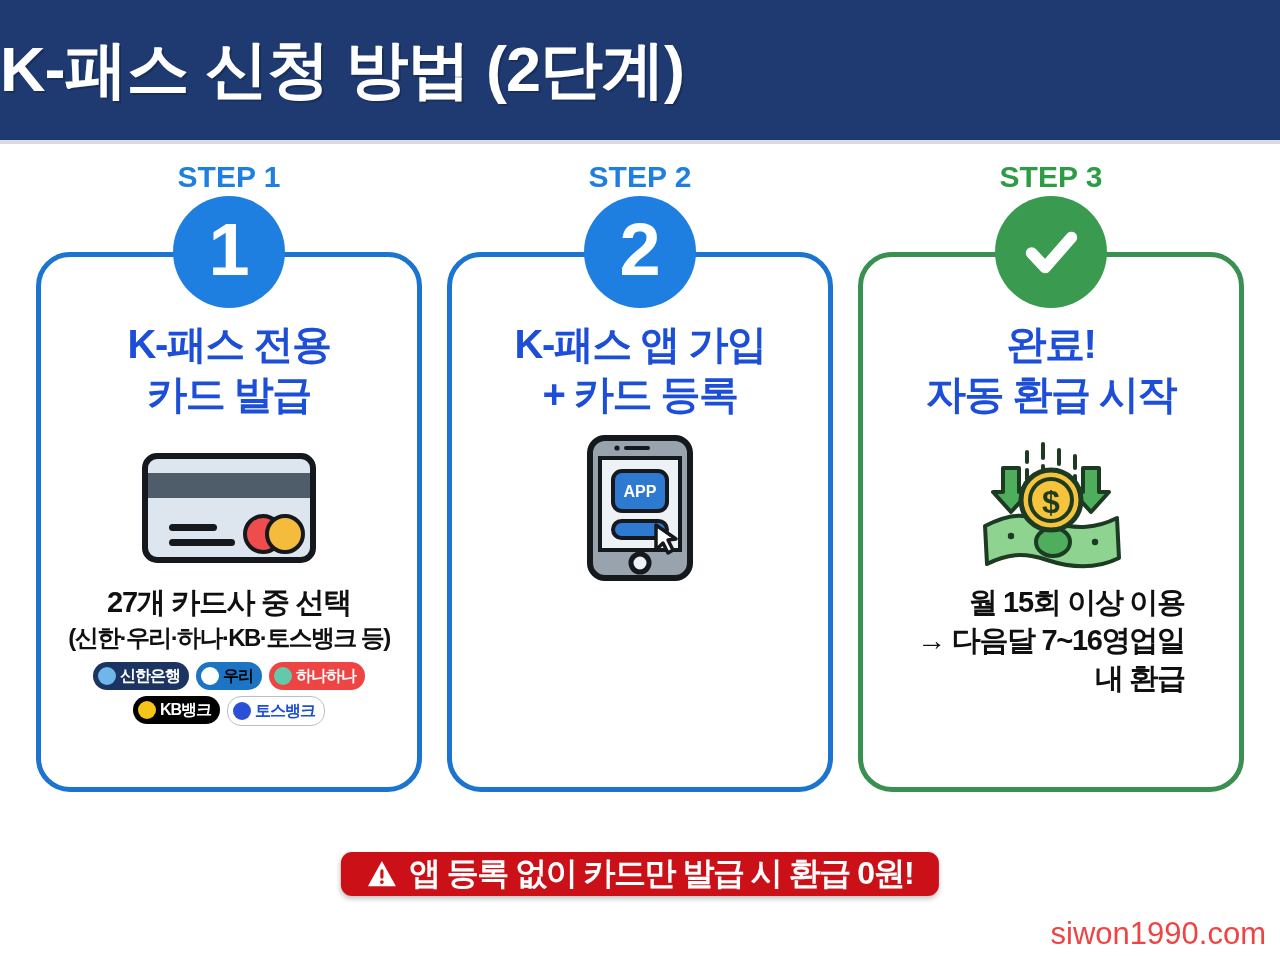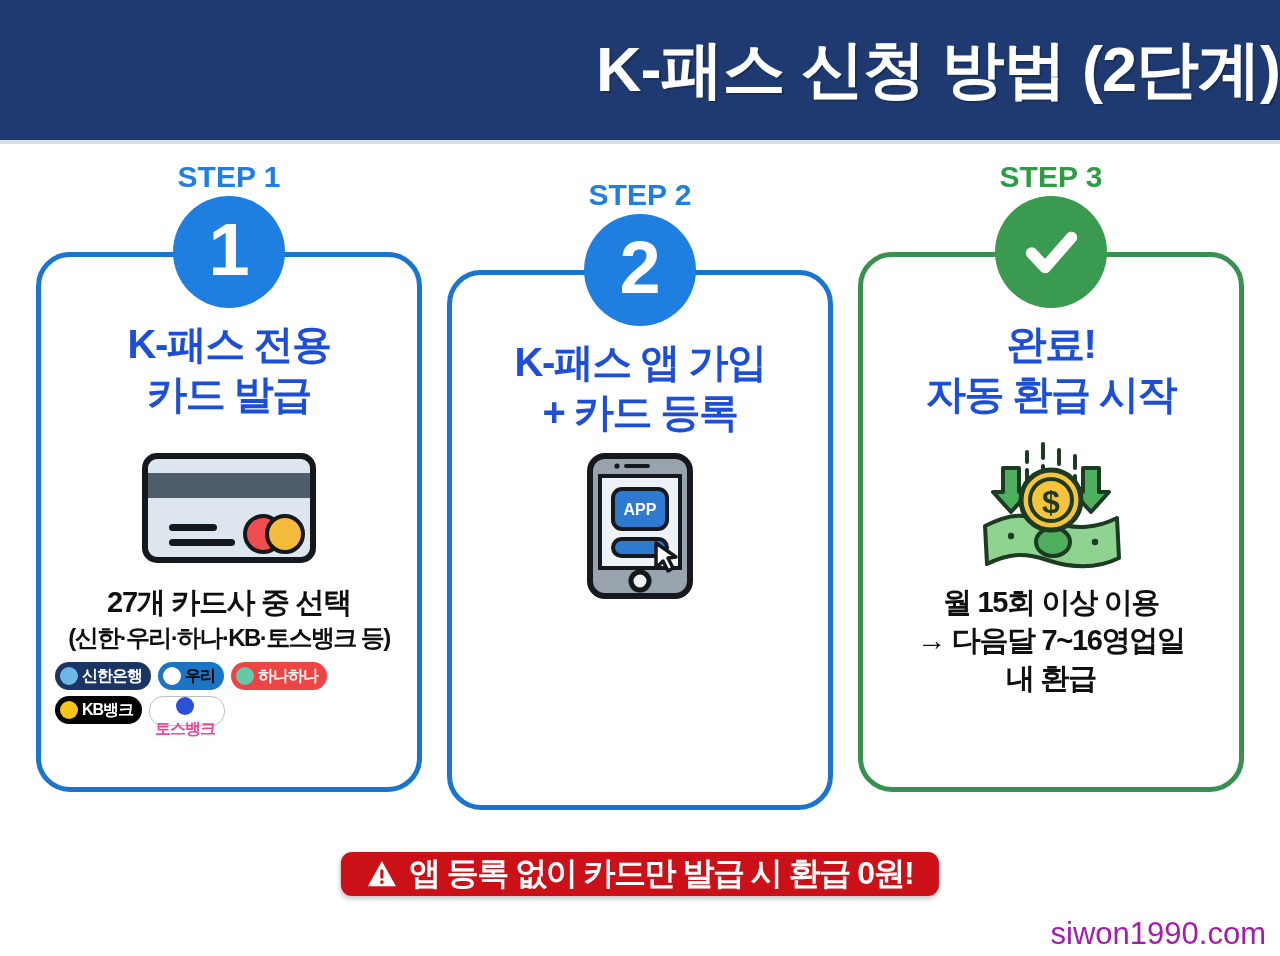--- a/index.html
+++ b/index.html
@@ -21,21 +21,21 @@
 
   
   #header-bar {
     position: absolute;
     left: 0; top: 0;
     width: 1280px;
     height: 140px;
     background: #1f3a70;
     display: flex;
     align-items: center;
-    justify-content: flex-end;
+    justify-content: flex-start;
   }
   #header-title {
     color: #ffffff;
     font-size: 63px;
     font-weight: bold;
     letter-spacing: -1px;
     text-shadow: 2px 2px 0 rgba(0,0,0,0.18);
     white-space: nowrap;
   }
   #header-underline {
@@ -46,21 +46,21 @@
     background: #d8dce4;
   }
 
   
   .step-col {
     position: absolute;
     top: 160px;
     width: 386px;
   }
   #col-1 { left: 36px; }
-  #col-2 { left: 447px; margin-top: 18px; }
+  #col-2 { left: 447px; }
   #col-3 { left: 858px; }
 
   .step-label {
     text-align: center;
     font-size: 30px;
     font-weight: bold;
     letter-spacing: 0px;
     line-height: 34px;
     height: 36px;
   }
@@ -128,21 +128,21 @@
   .icon-area {
     flex: 0 0 auto;
     height: 150px;
     margin-top: 14px;
     display: flex;
     align-items: center;
     justify-content: center;
   }
 
   .card-body {
-    text-align: center;
+    text-align: right;
     font-size: 29px;
     font-weight: bold;
     color: #101010;
     line-height: 38px;
     letter-spacing: -1.3px;
     white-space: pre-line;
   }
   .card-sub {
     text-align: center;
     font-size: 24px;
@@ -150,21 +150,21 @@
     color: #101010;
     letter-spacing: -1.6px;
     line-height: 30px;
     margin-top: 2px;
   }
 
   
   .bank-rows { margin-top: 9px; width: 100%; }
   .bank-row {
     display: flex;
-    justify-content: flex-start;
+    justify-content: center;
     gap: 7px;
     margin-bottom: 6px;
   }
   .bank-chip {
     display: flex;
     align-items: center;
     gap: 4px;
     height: 28px;
     padding: 0 9px 0 5px;
     border-radius: 14px;
@@ -203,21 +203,21 @@
     white-space: nowrap;
   }
   .warn-tri { display: block; width: 30px; height: 28px; }
 
   
   #watermark {
     position: absolute;
     right: 14px;
     top: 916px;
     font-size: 31px;
-    color: #a21caf;
+    color: #ef4444;
     letter-spacing: 0px;
     font-weight: normal;
   }
 </style>
 </head>
 <body>
 
 <div id="page">
 
   <div id="header-bar">
@@ -261,21 +261,21 @@
           <div class="bank-chip" style="background:#ef4444;color:#ffffff;">
             <span class="chip-dot" style="background:#63c9a8;"></span>
             <span>하나하나</span>
           </div>
         </div>
         <div class="bank-row">
           <div class="bank-chip" style="background:#000000;color:#ffffff;">
             <span class="chip-dot" style="background:#f5c518;"></span>
             <span>KB뱅크</span>
           </div>
-          <div class="bank-chip" style="background:#ffffff;color:#ec4899;border:1.5px solid #b9bfc9;flex-direction:column;">
+          <div class="bank-chip" style="background:#ffffff;color:#1d4ed8;border:1.5px solid #b9bfc9;">
             <span class="chip-dot" style="background:#2c4fd8;"></span>
             <span>토스뱅크</span>
           </div>
         </div>
       </div>
     </div>
   </div>
 
   <div class="step-col" id="col-2">
     <div class="step-label blue">STEP 2</div>

